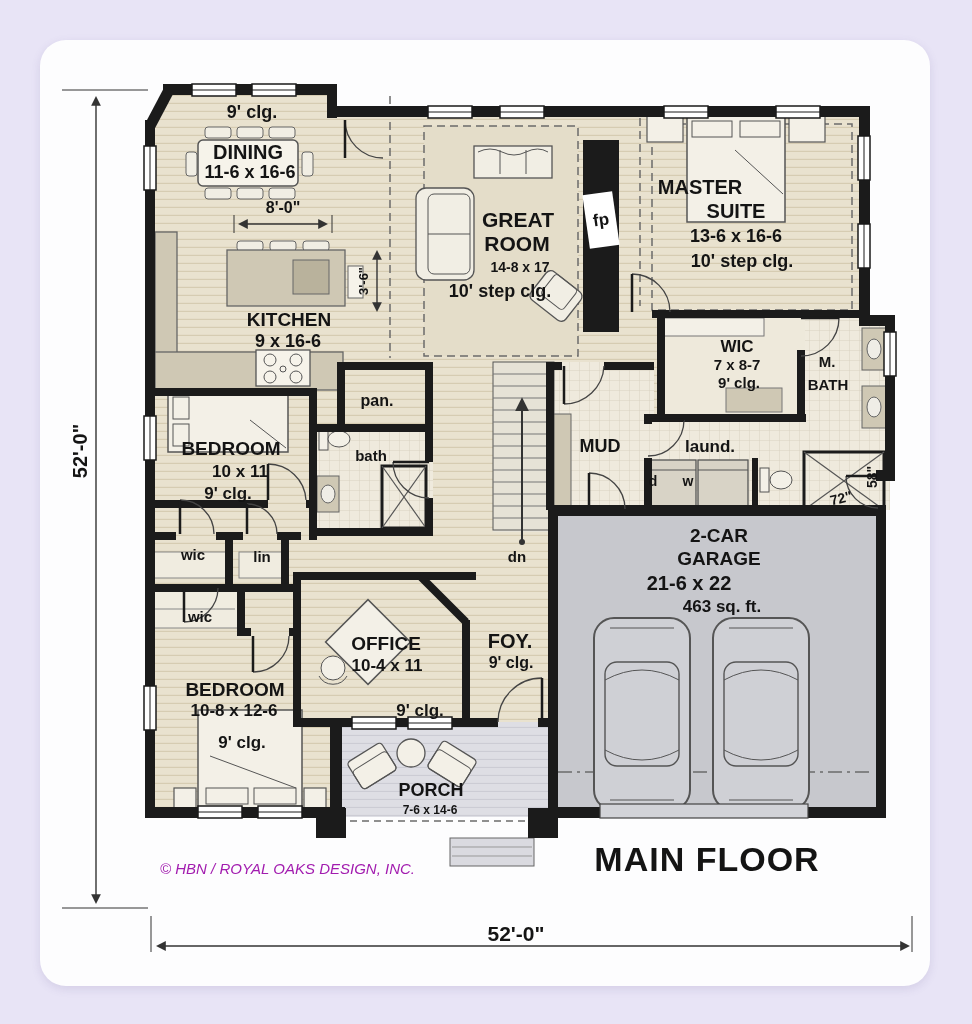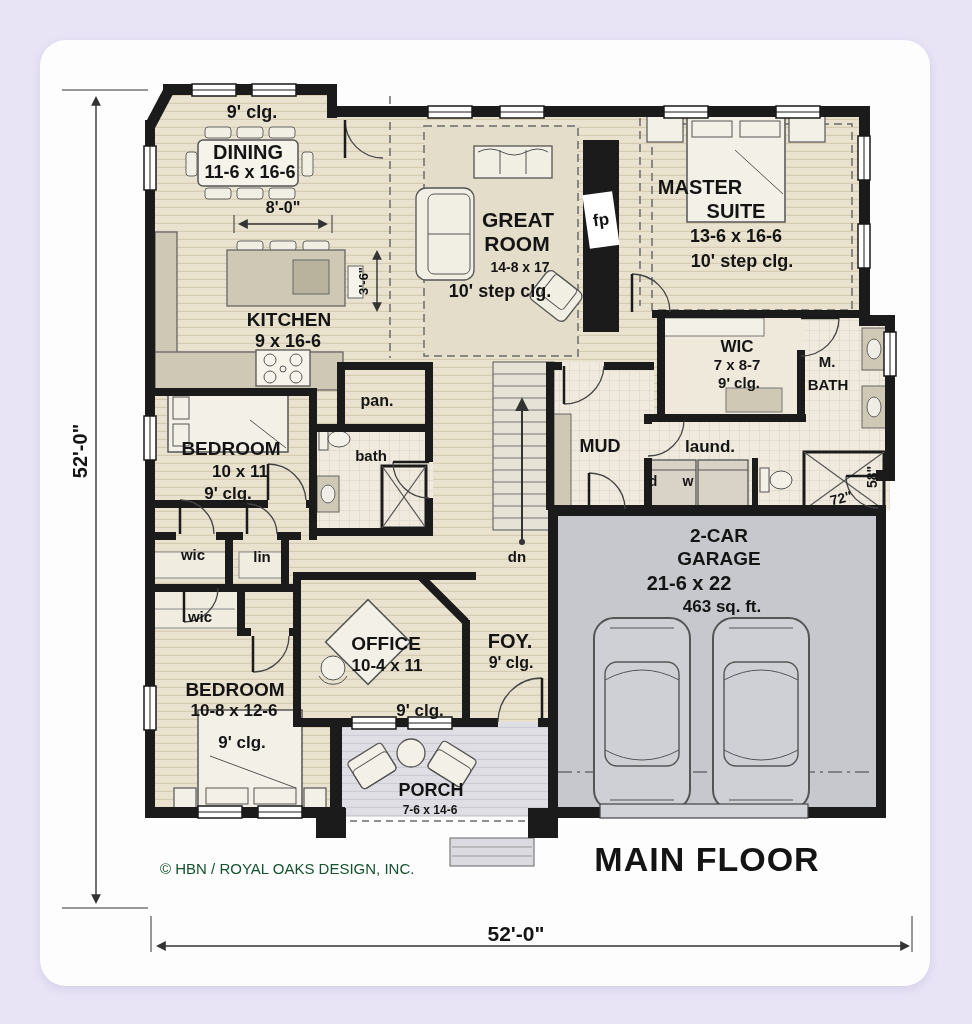--- a/index.html
+++ b/index.html
@@ -20,21 +20,21 @@
     position:absolute;transform:translate(-50%,-50%);
     font-weight:bold;color:#141414;white-space:nowrap;text-align:center;
     line-height:1;
   }
   .lbl.rot{transform:translate(-50%,-50%) rotate(-90deg);}
   .lbl.tilt{transform:translate(-50%,-50%) rotate(-14deg);}
   .lbl.fp{transform:translate(-50%,-50%) rotate(-8deg);}
   .lbl.thin{font-weight:600;}
   .copy{
     position:absolute;transform:translateY(-50%);
-    font-weight:normal;color:#14532d;white-space:nowrap;
+    font-style:italic;font-weight:normal;color:#a21caf;white-space:nowrap;
   }
   .title1{letter-spacing:1px;}
 </style>
 </head>
 <body>
 
 <div class="card"></div>
 
 <div class="plan">
 <svg width="972" height="1024" viewBox="0 0 972 1024">

